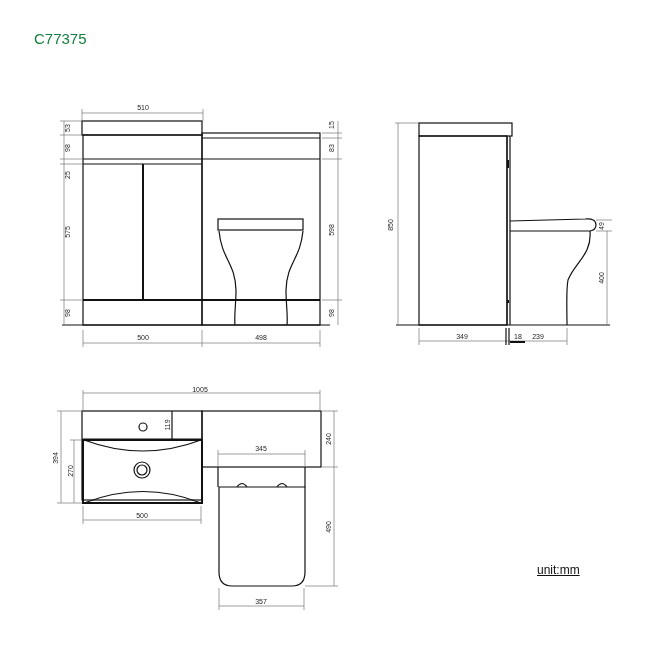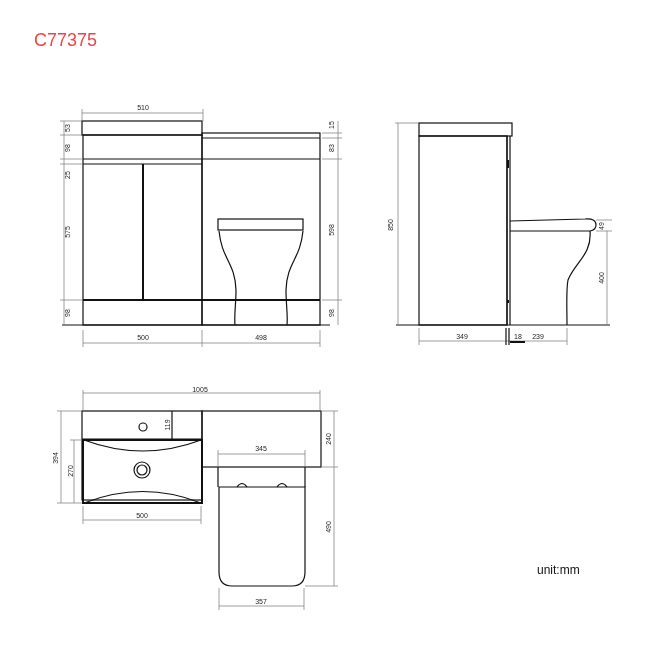--- a/index.html
+++ b/index.html
@@ -1,18 +1,18 @@
 <!DOCTYPE html>
 <html><head>
 <meta charset="utf-8">
 <style>
   html, body { margin: 0; padding: 0; background: #ffffff; }
   body { width: 650px; height: 650px; position: relative; overflow: hidden; font-family: "Liberation Sans", sans-serif; }
-  #title { position: absolute; left: 34px; top: 30px; font-size: 18px; color: #ef4444; }
-  #unit { position: absolute; left: 537px; top: 563px; font-size: 12px; color: #111; }
+  #title { position: absolute; left: 34px; top: 30px; font-size: 15px; color: #15803d; }
+  #unit { position: absolute; left: 537px; top: 563px; font-size: 12px; color: #111; text-decoration: underline; }
   svg { position: absolute; left: 0; top: 0; }
   .o { fill: none; stroke: #111; stroke-width: 1.2; }
   .ob { fill: none; stroke: #111; stroke-width: 2; }
   .d { fill: none; stroke: #777; stroke-width: 0.7; }
   .t { font-family: "Liberation Sans", sans-serif; font-size: 7px; fill: #222; }
 </style>
 </head>
 <body>
 
 <div id="title">C77375</div>

